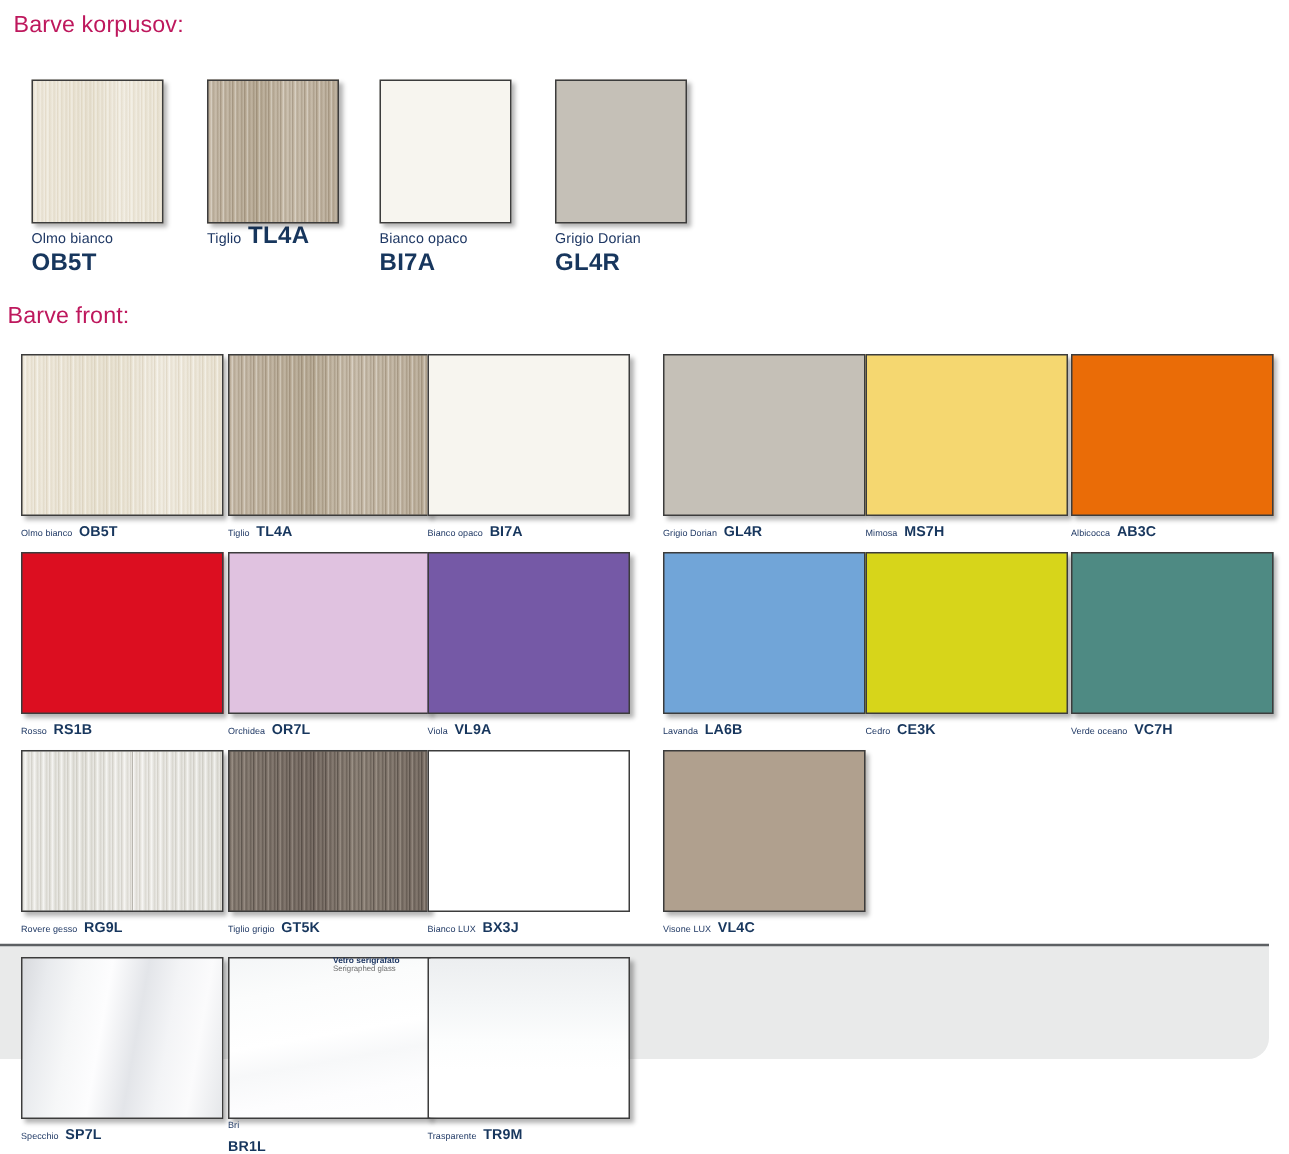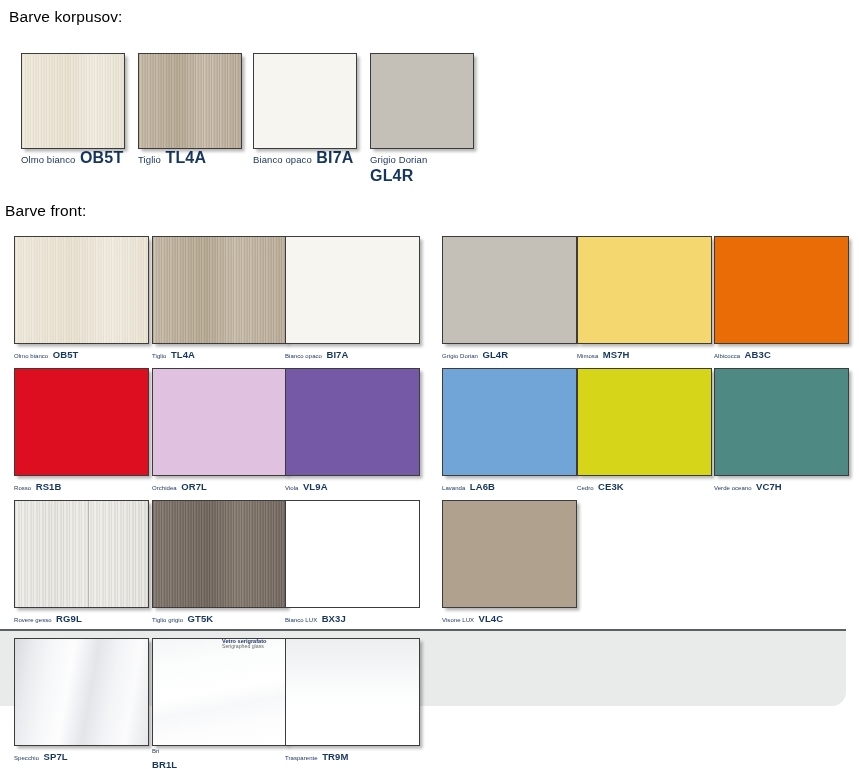--- a/index.html
+++ b/index.html
@@ -13,21 +13,21 @@
     position: relative;
     font-family: "Liberation Sans", sans-serif;
     overflow: hidden;
   }
 
   
   .section-heading {
     position: absolute;
     font-size: 15.5px;
     font-weight: 400;
-    color: #000000;
+    color: #be185d;
     letter-spacing: 0.1px;
     white-space: nowrap;
   }
   #heading-korpusov { left: 9px;  top: 8px; }
   #heading-front    { left: 5px;  top: 202px; }
 
   
   .gray-band {
     position: absolute;
     left: 0;
@@ -49,21 +49,21 @@
     position: relative;
     width: 100%;
     box-sizing: border-box;
     border: 1.5px solid #3c3c3c;
     box-shadow: 2.5px 2.5px 3px rgba(0,0,0,0.30);
     overflow: hidden;
   }
   .chip.noshadow { box-shadow: none; }
 
   
-  .swatch.korpus { width: 104px; }
+  .swatch.korpus { width: 88px; }
   .swatch.korpus .chip { height: 96px; }
 
   
   .swatch.front { width: 135px; }
   .swatch.front .chip { height: 108px; }
 
   
   .label-name {
     color: #1f3864;
     white-space: nowrap;

